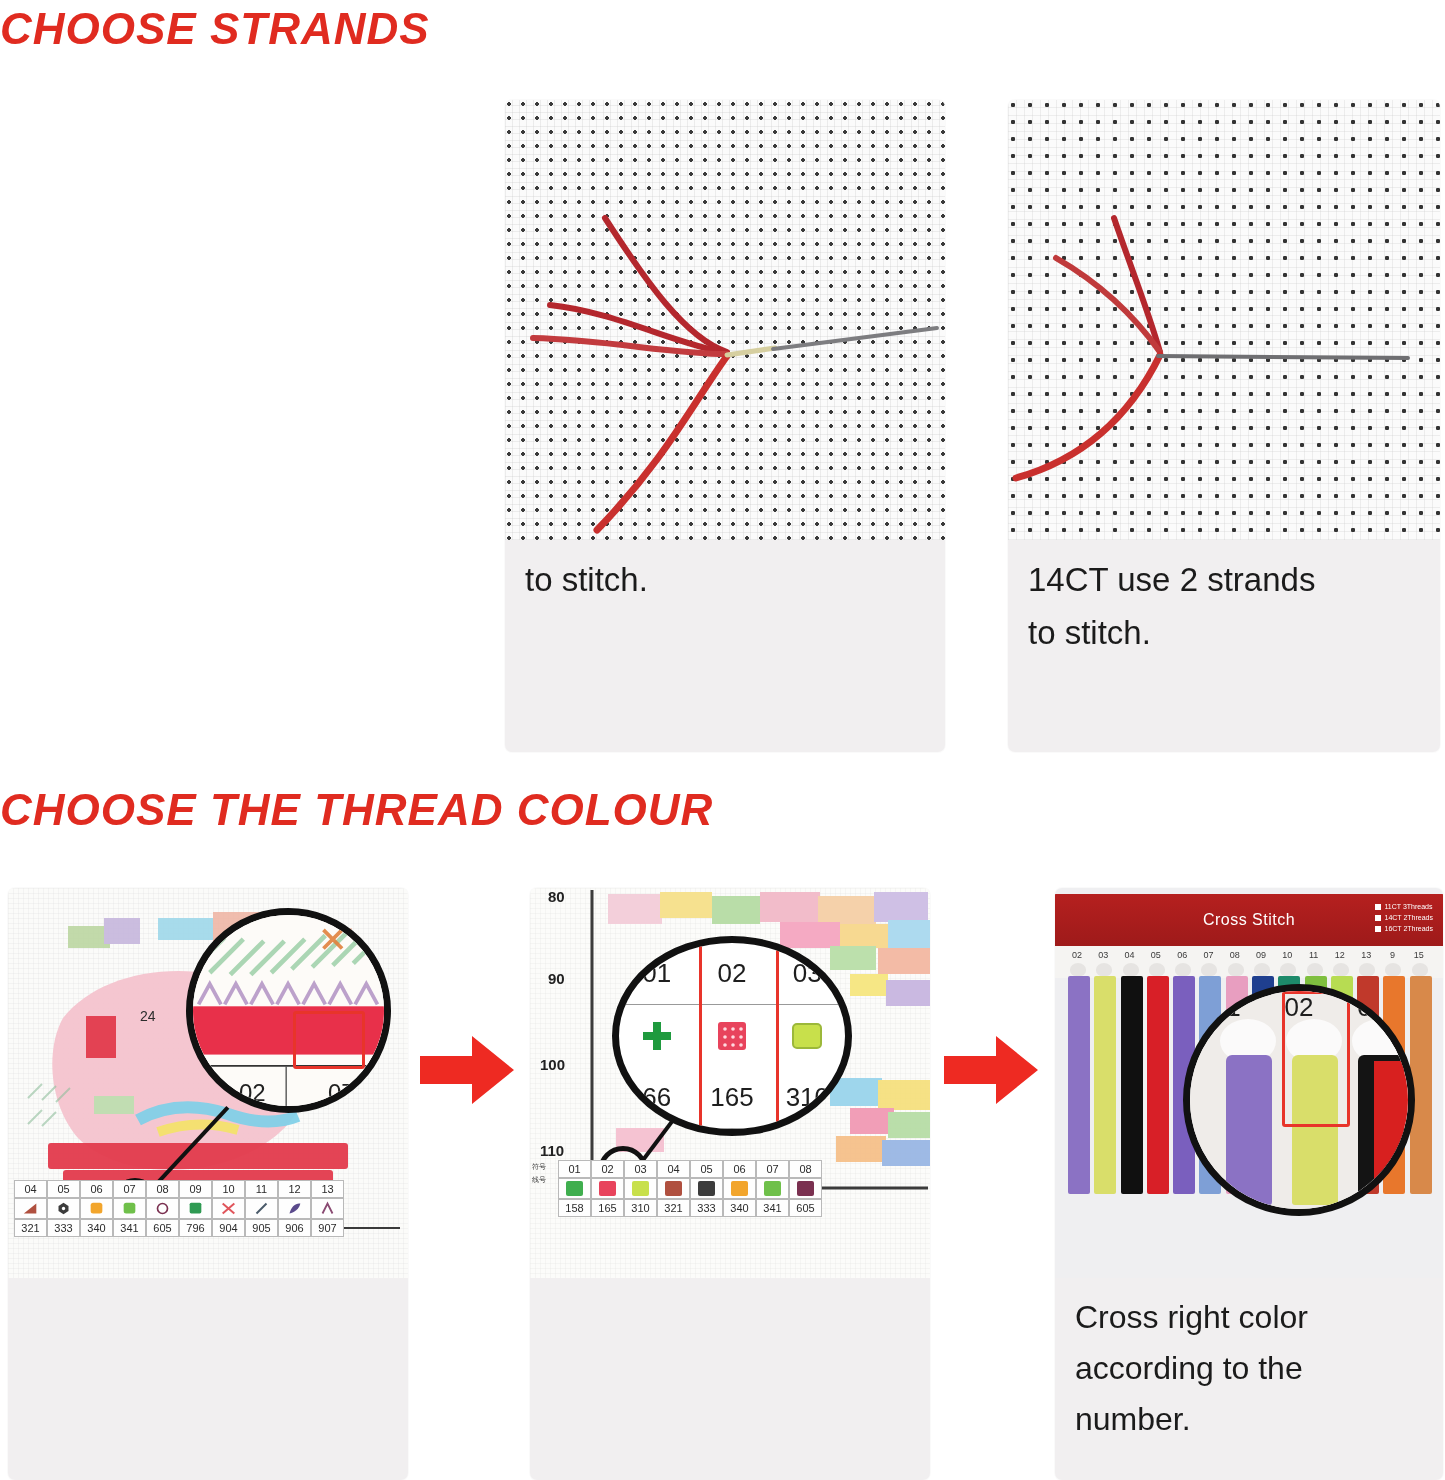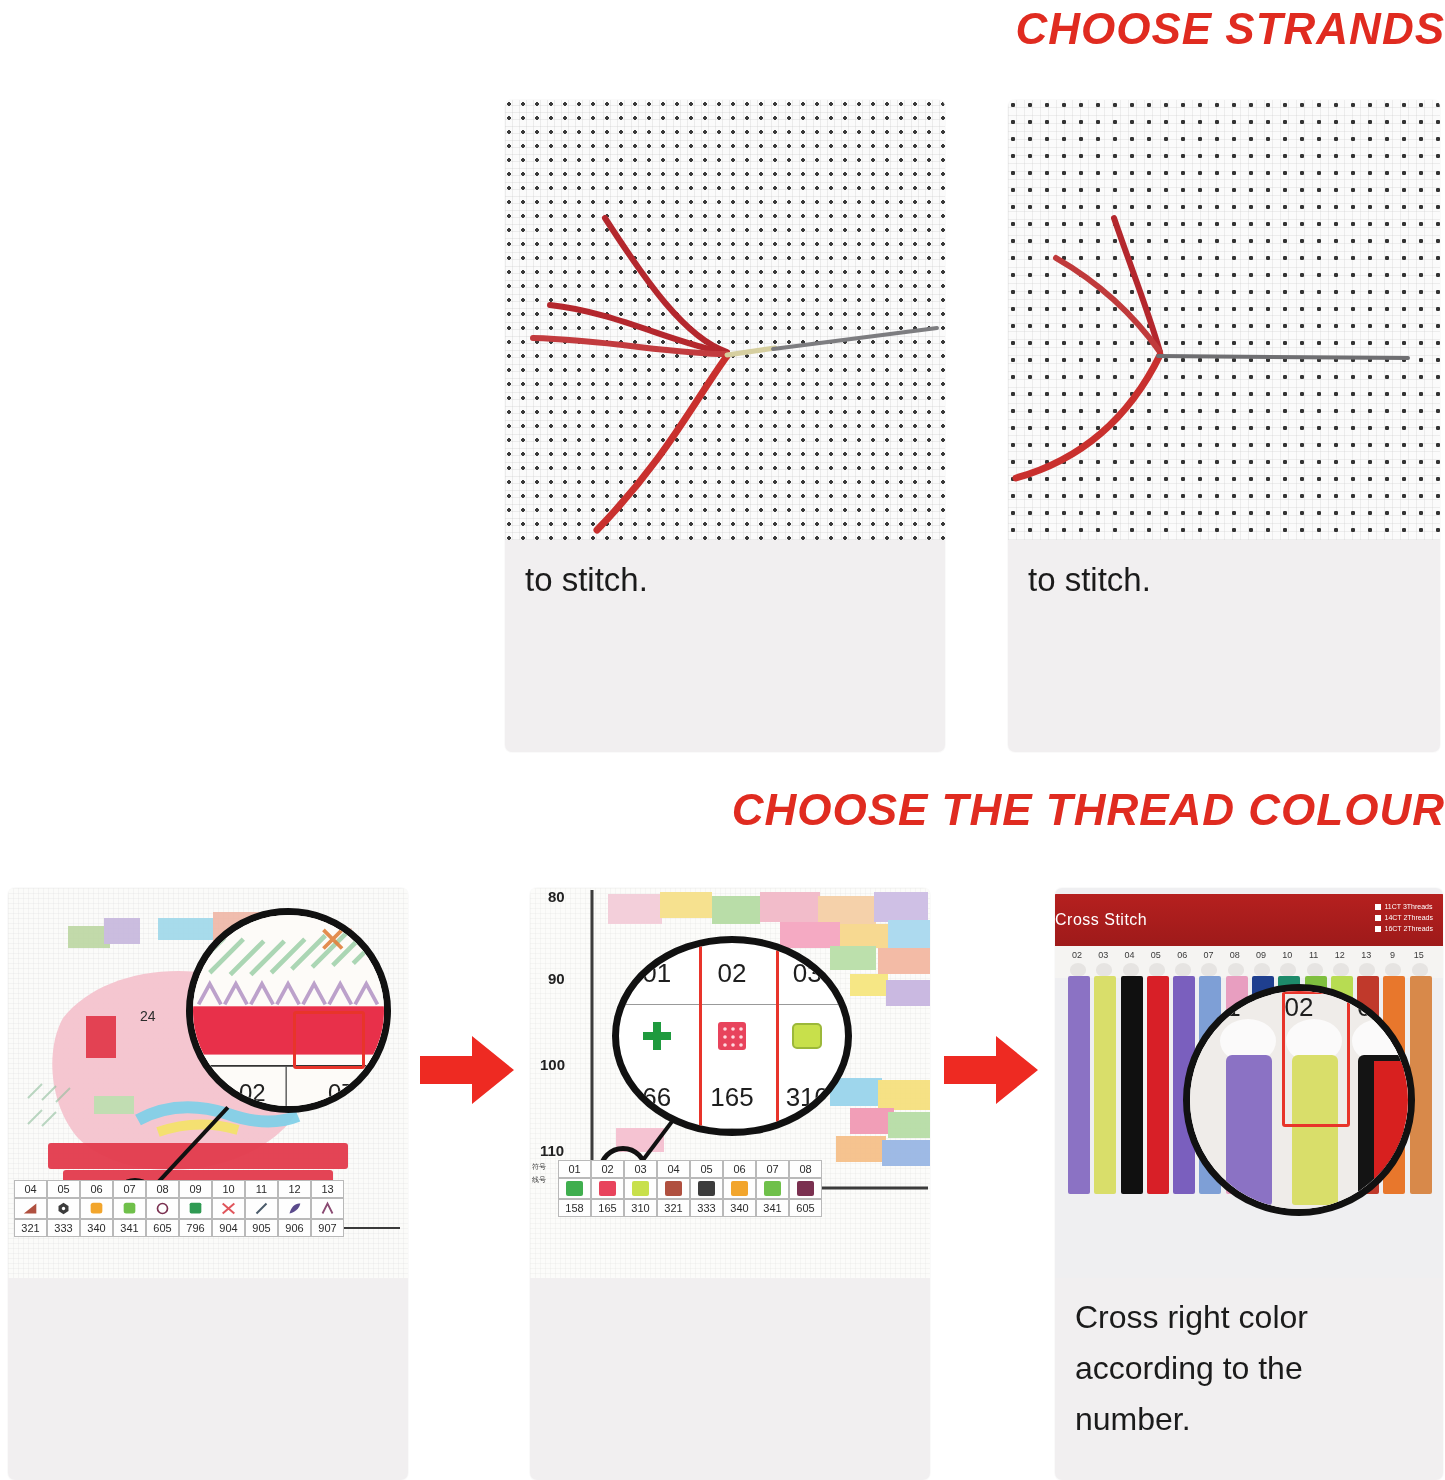--- a/index.html
+++ b/index.html
@@ -7,21 +7,21 @@
     width: 1445px; height: 1480px;
     background: #ffffff;
     font-family: "Liberation Sans", sans-serif;
     overflow: hidden;
   }
   .page { position: relative; width: 1445px; height: 1480px; background:#fff; }
 
   
   .heading {
     width: 100%;
-    text-align: right;
+    text-align: left;
     color: #e02b20;
     font-weight: bold;
     font-style: italic;
     letter-spacing: 1px;
     font-family: "Liberation Sans", sans-serif;
   }
   #heading-strands { position:absolute; left:0; top:4px; font-size:44px; }
   #heading-colour  { position:absolute; left:0; top:785px; font-size:44px; }
 
   
@@ -125,21 +125,21 @@
   }
   .mag-hdr > div, .mag-num > div { border-bottom:1px solid #999; }
 
   .redbox { position:absolute; border:3px solid #e8342a; border-radius:3px; }
 
   
   .threadcard { position:absolute; inset:0; background:#efeff1; }
   .tc-header {
     position:absolute; left:0; right:0; top:6px; height:52px;
     background: linear-gradient(180deg,#b5201f 0%, #9e1a1a 100%);
-    display:flex; align-items:center; justify-content:flex-start;
+    display:flex; align-items:center; justify-content:center;
   }
   .tc-title { color:#fff; font-size:16px; letter-spacing:.5px; font-family:"Liberation Sans", sans-serif; }
   .tc-checks { position:absolute; right:10px; top:8px; font-size:7px; color:#fff; line-height:1.55; }
   .tc-check-row { display:flex; align-items:center; gap:3px; }
   .tc-box { width:6px; height:6px; background:#fff; display:inline-block; }
   .tc-slots { position:absolute; left:0; right:0; top:58px; height:32px; background:#f5f4f2; }
   .tc-slot {
     position:absolute; top:4px; font-size:9px; color:#3a3a3a; text-align:center; width:24px;
     font-family:"Liberation Sans", sans-serif;
   }
@@ -179,20 +179,21 @@
       <svg class="svgfull" viewBox="0 0 432 440" preserveAspectRatio="none">
         <g fill="none" stroke-linecap="round">
           <path d="M152 252 C 140 210, 122 165, 106 118" stroke="#b4272d" stroke-width="6"></path>
           <path d="M152 252 C 128 218, 95 185, 48 158" stroke="#c03a3b" stroke-width="6"></path>
           <path d="M152 255 C 130 300, 90 355, 8 378" stroke="#c9302e" stroke-width="7"></path>
           <line x1="150" y1="256" x2="400" y2="258" stroke="#6f6f72" stroke-width="4"></line>
         </g>
       </svg>
     </div>
     <div class="caption">
+      <div>14CT use 2 strands</div>
       <div>to stitch.</div>
     </div>
   </div>
 
   <div class="heading" id="heading-colour">CHOOSE THE THREAD COLOUR</div>
 
   <div class="card" id="card-colour-1">
     <div class="photo">
       <div class="chartbox">
 

